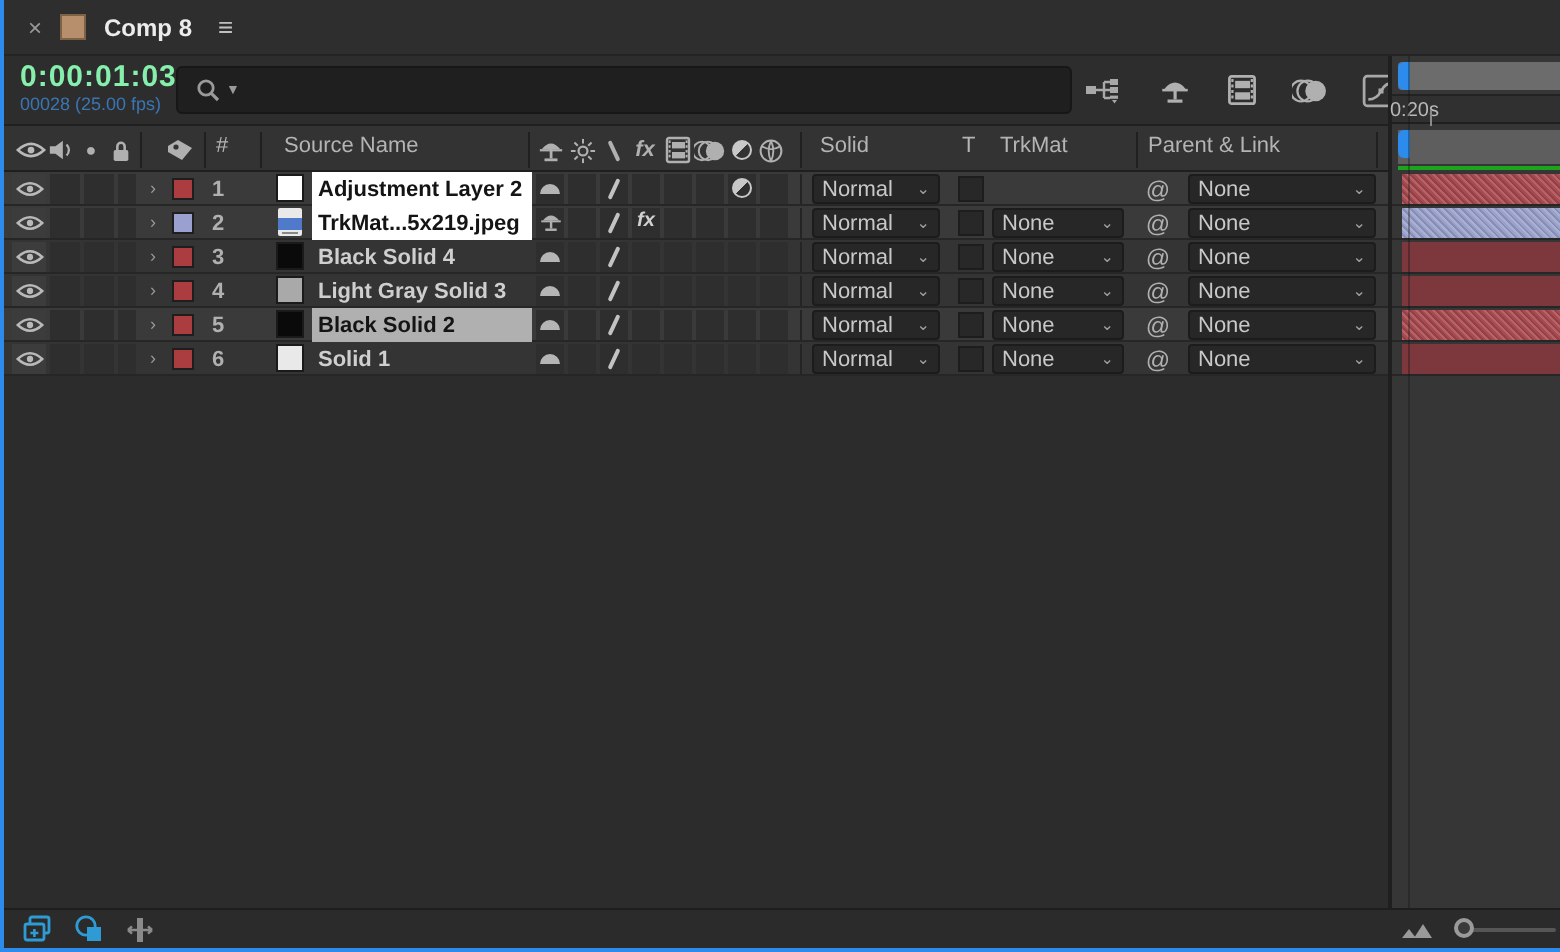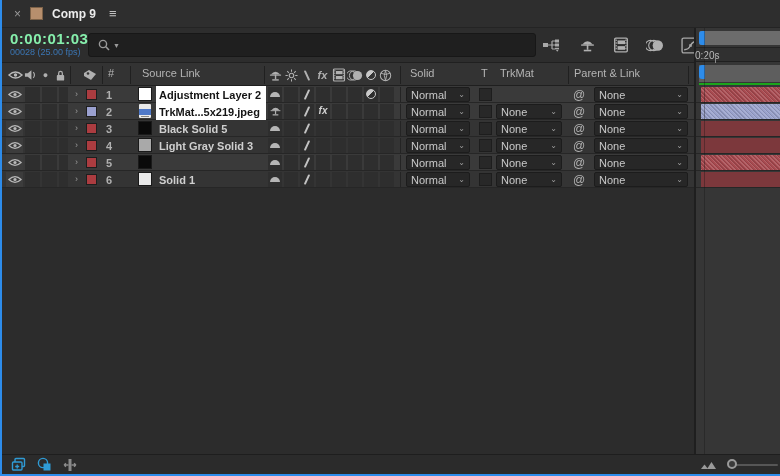--- a/index.html
+++ b/index.html
@@ -201,21 +201,21 @@
       <path d="M7 8 L11.5 1 L16 8 Z" fill="#9a9a9a"></path>
     </symbol>
   </defs>
 </svg>
 
 <div id="panel">
 
   <div class="tabbar">
     <span class="tab-close">×</span>
     <span class="tab-chip"></span>
-    <span class="tab-title">Comp 9</span>
+    <span class="tab-title">Comp 8</span>
     <span class="tab-menu">≡</span>
   </div>
 
   <div class="toolbar">
     <div class="timecode">0:00:01:03</div>
     <div class="frameinfo">00028 (25.00 fps)</div>
     <div class="searchbox">
       <svg width="14" height="14">
           <use href="#i-mag"></use>
         </svg>
@@ -270,21 +270,21 @@
       </span>
     <span class="vdiv" style="left:68px"></span>
     <span class="hicon" style="left:80px;width:16px">
         <svg width="14" height="12">
           <use href="#i-tag"></use>
         </svg>
       </span>
     <span class="vdiv" style="left:100px"></span>
     <span class="htext" style="left:106px">#</span>
     <span class="vdiv" style="left:128px"></span>
-    <span class="htext" style="left:140px">Source Link</span>
+    <span class="htext" style="left:140px">Source Name</span>
     <span class="vdiv" style="left:262px"></span>
     <span class="hicon" style="left:266px;width:15px">
         <svg width="15" height="13">
           <use href="#i-shy"></use>
         </svg>
       </span>
     <span class="hicon" style="left:282px;width:15px">
         <svg width="13" height="13">
           <use href="#i-sun"></use>
         </svg>
@@ -420,21 +420,21 @@
             <use href="#i-eye"></use>
           </svg>
         </span>
       <span class="cell c-a"></span>
         <span class="cell c-b"></span>
         <span class="cell c-c"></span>
       <span class="expander">›</span>
       <span class="chip" style="background-color: rgb(171, 60, 64);"></span>
       <span class="lnum">3</span>
       <span class="thumb" style="background-color: rgb(10, 10, 10);"></span>
-      <span class="lname">Black Solid 5</span>
+      <span class="lname">Black Solid 4</span>
       <span class="sw sw1">
           <span class="mound"></span>
         </span>
       <span class="sw sw2"></span>
       <span class="sw sw3">
           <span class="slash"></span>
         </span>
       <span class="sw sw4"></span>
       <span class="sw sw5"></span>
       <span class="sw sw6"></span>
@@ -506,20 +506,21 @@
             <use href="#i-eye"></use>
           </svg>
         </span>
       <span class="cell c-a"></span>
         <span class="cell c-b"></span>
         <span class="cell c-c"></span>
       <span class="expander">›</span>
       <span class="chip" style="background-color: rgb(171, 60, 64);"></span>
       <span class="lnum">5</span>
       <span class="thumb" style="background-color: rgb(10, 10, 10);"></span>
+      <span class="lname hl2">Black Solid 2</span>
       <span class="sw sw1">
           <span class="mound"></span>
         </span>
       <span class="sw sw2"></span>
       <span class="sw sw3">
           <span class="slash"></span>
         </span>
       <span class="sw sw4"></span>
       <span class="sw sw5"></span>
       <span class="sw sw6"></span>

